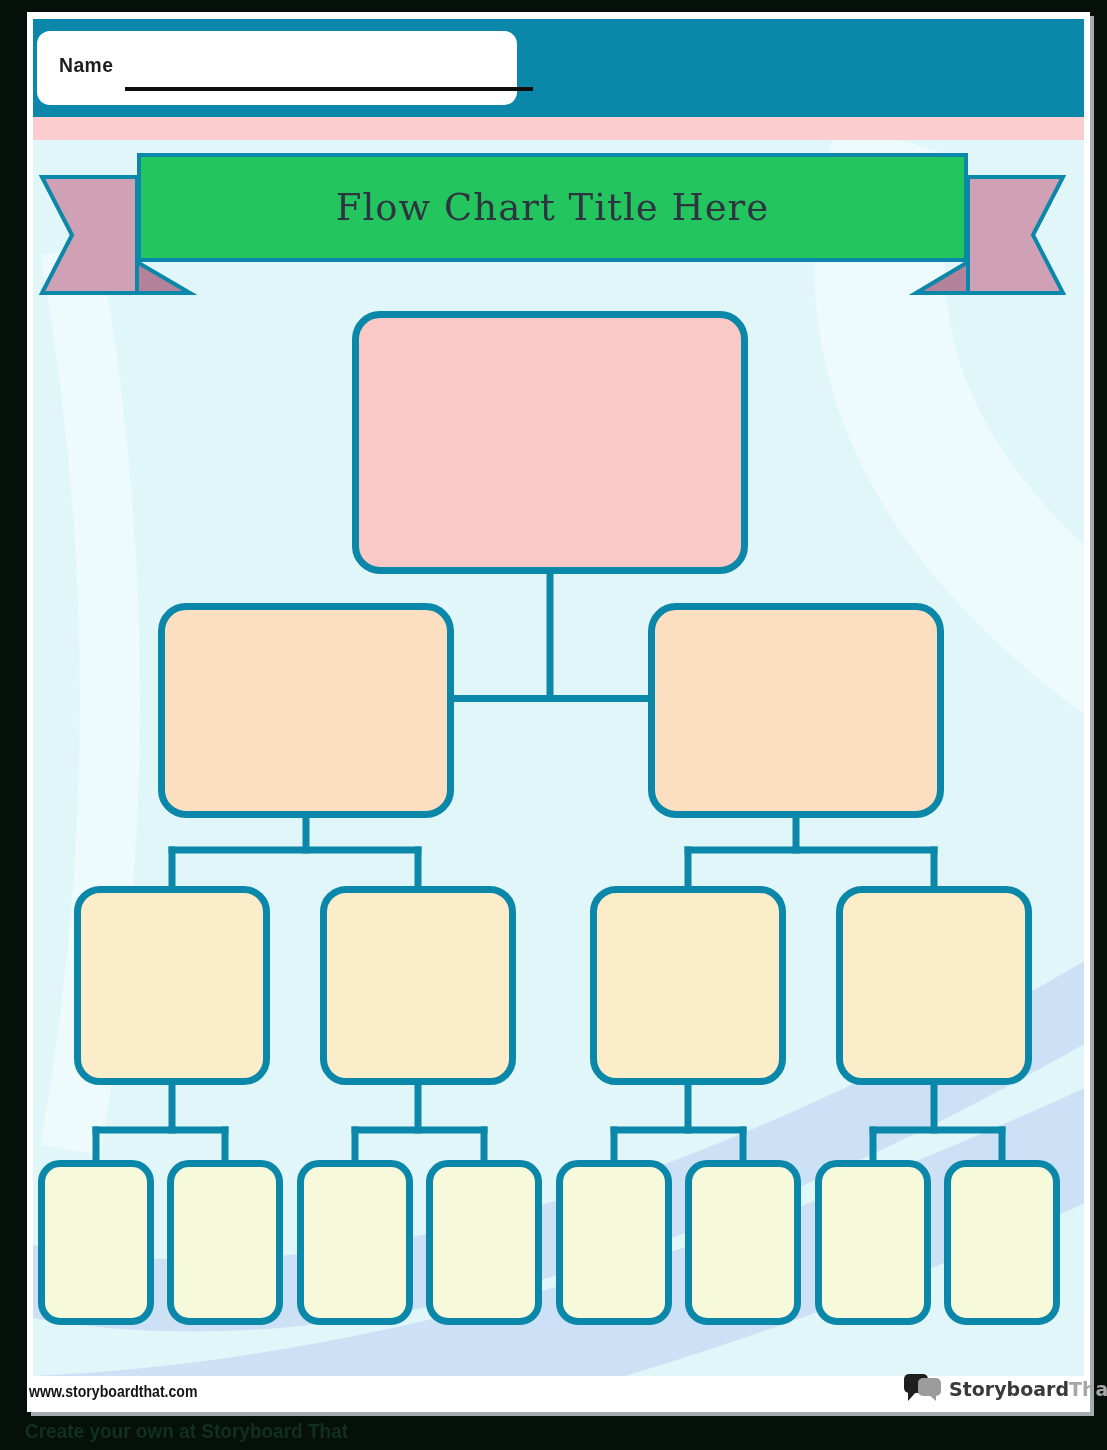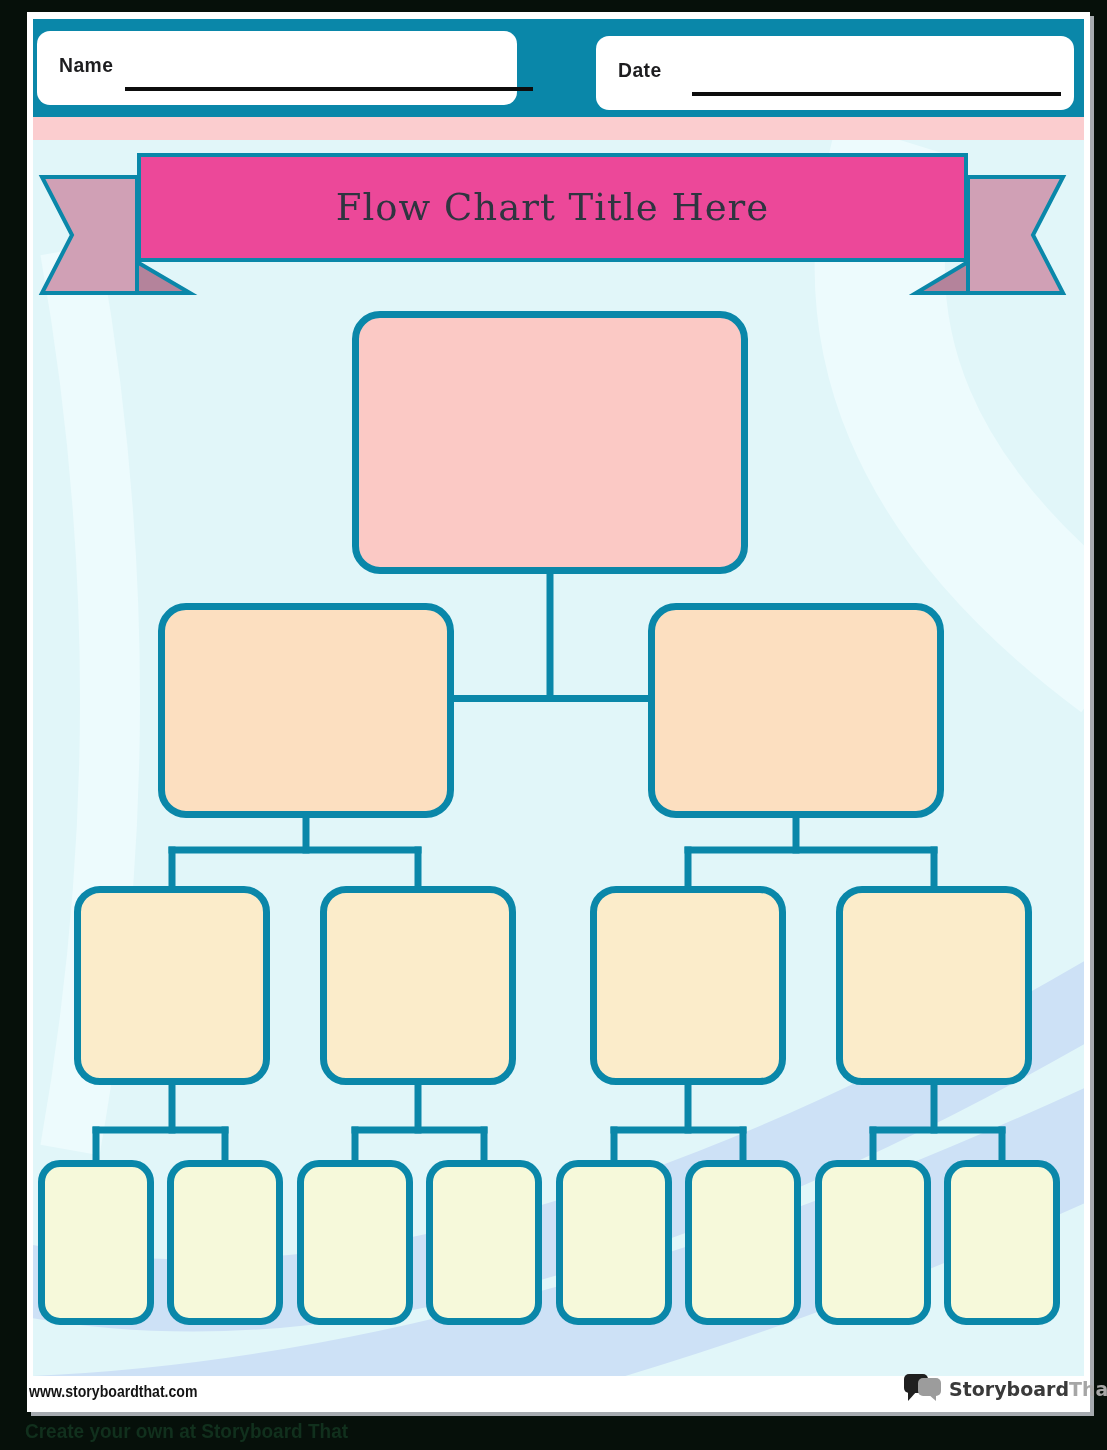--- a/index.html
+++ b/index.html
@@ -14,21 +14,21 @@
   .canvas-area svg{position:absolute;left:0;top:0;}
 
   
   .field-box{position:absolute;background:#ffffff;border-radius:13px;}
   .field-box .flabel{position:absolute;left:22px;top:22px;font-size:21px;font-weight:bold;color:#1d1d1f;
                      transform:scaleX(.92);transform-origin:left center;letter-spacing:.5px;}
   .field-box .fline{position:absolute;height:4px;background:#0d0d0d;bottom:14px;}
 
   
   .banner{position:absolute;left:137px;top:153px;width:831px;height:109px;box-sizing:border-box;
-          background:#ec4899;border:4px solid #0a87a9;display:flex;align-items:center;justify-content:center;}
+          background:#22c55e;border:4px solid #0a87a9;display:flex;align-items:center;justify-content:center;}
   .banner .btitle{font-family:"DejaVu Serif",serif;font-size:37px;color:#2f3540;letter-spacing:1px;}
 
   
   .node{position:absolute;box-sizing:border-box;border:7px solid #0a87a9;}
   .lv1{background:#fbc9c5;border-radius:28px;}
   .lv2{background:#fcdfc0;border-radius:28px;}
   .lv3{background:#fbecca;border-radius:26px;}
   .lv4{background:#f6f9da;border-radius:22px;}
 
   
@@ -52,24 +52,20 @@
 
   <div class="page"></div>
 
   <div class="teal-header"></div>
 
   <div class="field-box" style="left:37px;top:31px;width:480px;height:74px;">
     <span class="flabel">Name</span>
     <div class="fline" style="left:88px;width:408px;"></div>
   </div>
 
-  <div class="field-box" style="left:596px;top:36px;width:478px;height:74px;">
-    <span class="flabel">Date</span>
-    <div class="fline" style="left:96px;width:369px;"></div>
-  </div>
 
   <div class="pink-strip"></div>
 
   <div class="canvas-area">
     <svg width="1051" height="1236" viewBox="33 140 1051 1236">
       <path d="M 70 250 Q 150 700 70 1150" fill="none" stroke="#edfbfd" stroke-width="60"></path>
       <path d="M 900 140 Q 810 430 1120 660" fill="none" stroke="#edfbfd" stroke-width="130"></path>
       <path d="M -40 1265 Q 430 1395 1140 970" fill="none" stroke="#cde1f6" stroke-width="72"></path>
       <path d="M -40 1430 Q 480 1430 1140 1120" fill="none" stroke="#cde1f6" stroke-width="105"></path>
     </svg>

